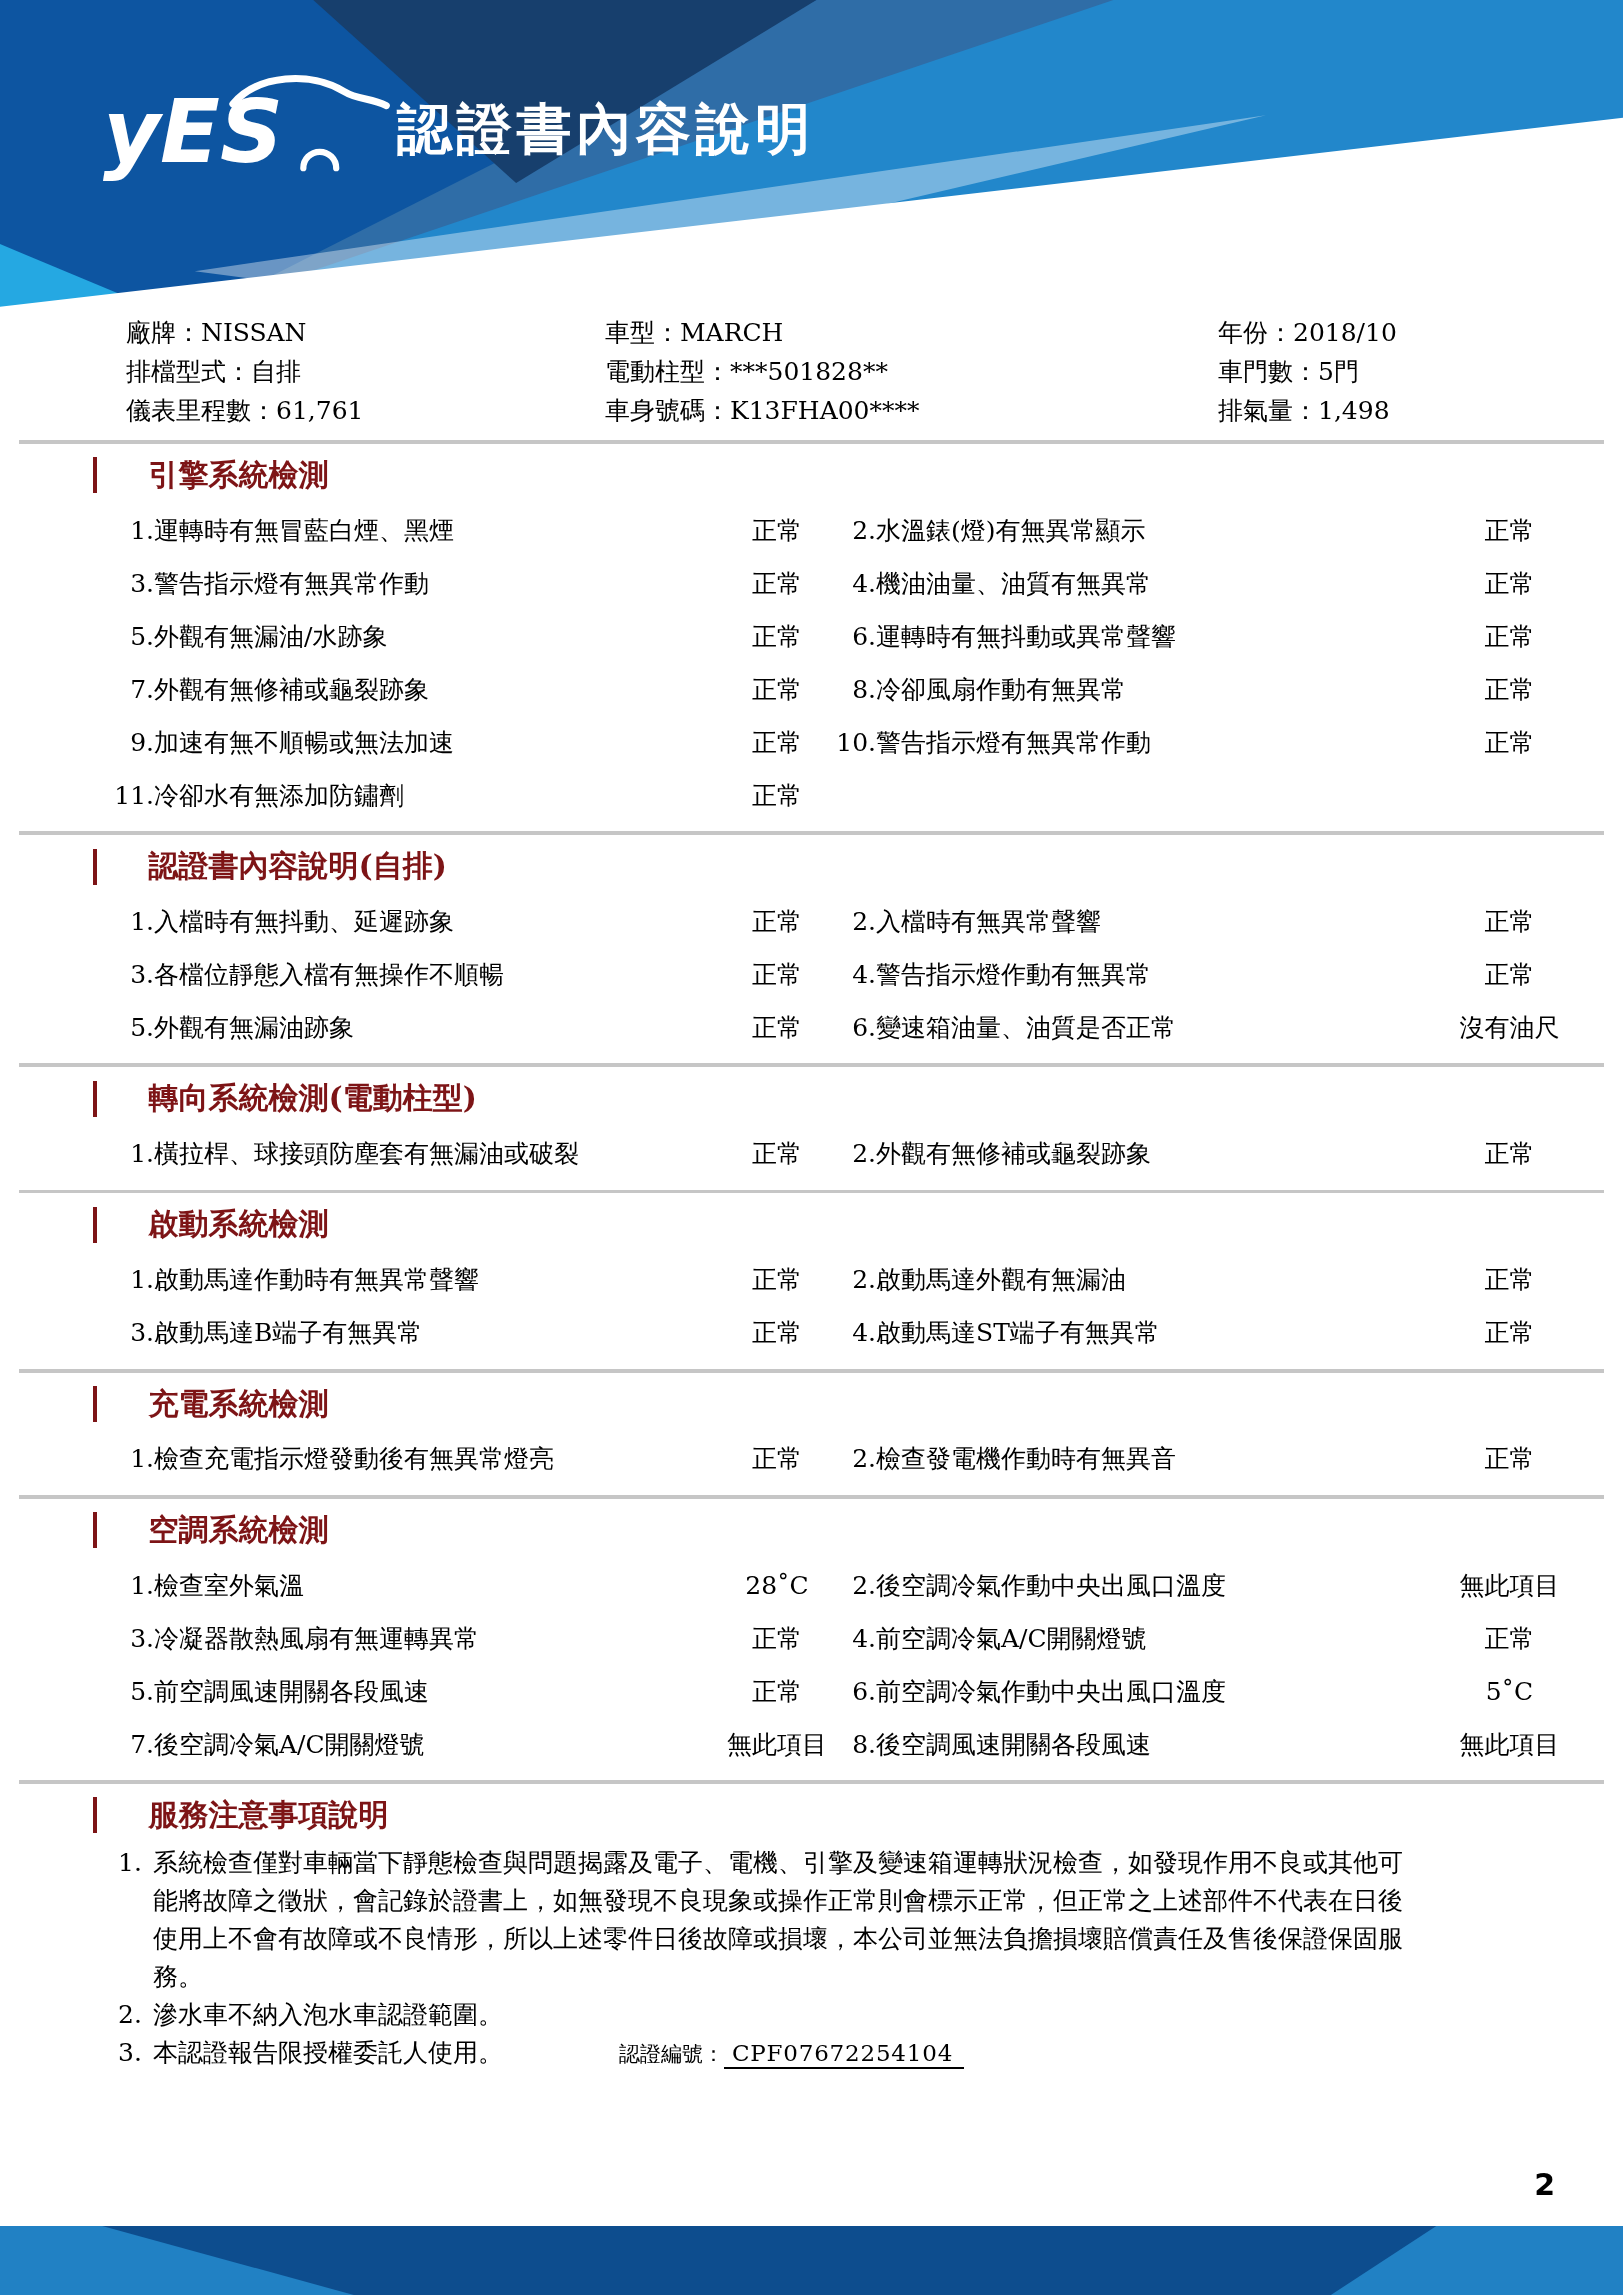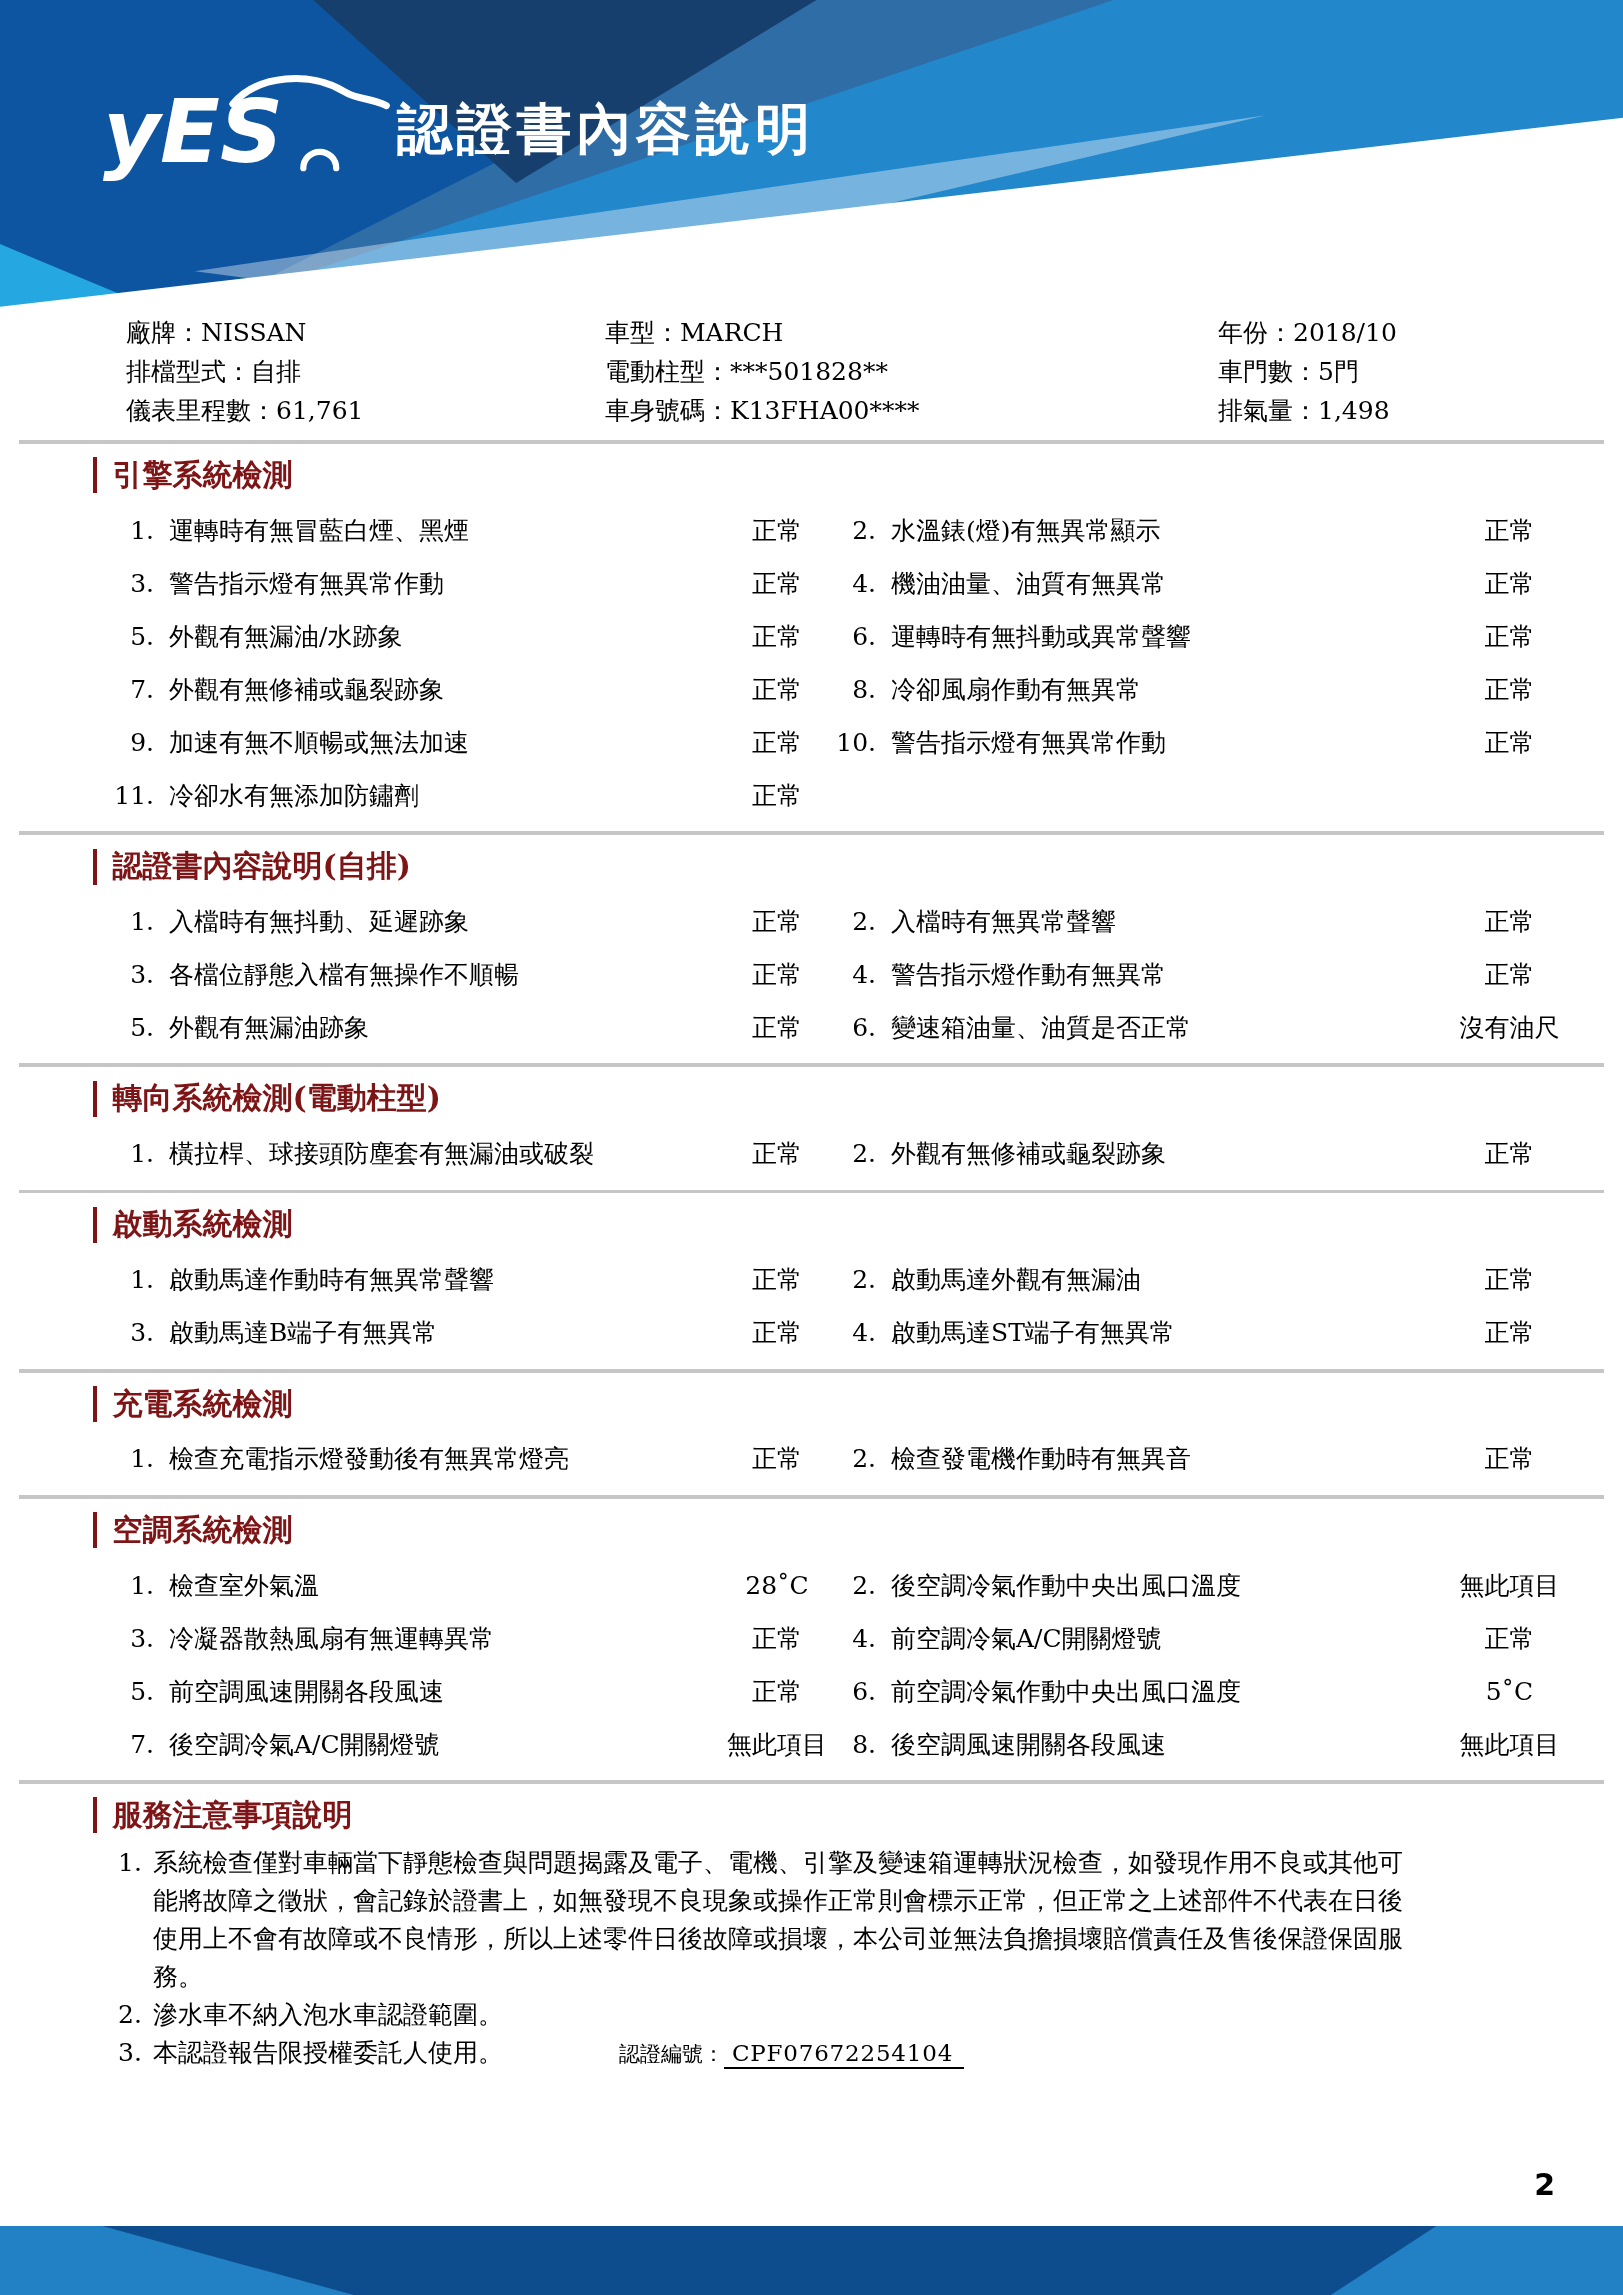--- a/index.html
+++ b/index.html
@@ -21,30 +21,30 @@
   
   .info{position:absolute;top:316px;left:126px;right:31px;font-size:25px;}
   .info-row{display:flex;height:39px;align-items:flex-start;}
   .info-cell{white-space:nowrap;}
   .info-cell.col0{width:479px;}
   .info-cell.col1{width:613px;}
   .info-cell.col2{flex:1;}
   
   .main{position:absolute;top:440px;left:0;width:100%;}
   .divider{height:3.9px;background:#c6c6c6;margin:0 19px;}
-  .sec-head{display:flex;align-items:center;margin:11px 0 7.9px 93px;}
+  .sec-head{display:flex;align-items:center;margin:11px 0 7.9px 93px;gap:36px;}
   .sec-bar{width:3.9px;height:36px;background:#7d1416;margin-right:15.7px;flex:none;}
   .sec-title{font-size:30px;font-weight:bold;color:#7d1416;}
   .rows{margin:7.9px 0 9.4px 0;}
   .irow{display:flex;height:53px;align-items:center;font-size:25px;}
   .icell{display:flex;align-items:center;}
   .icell.left{margin-left:110px;width:722px;}
   .icell.right{width:748px;}
   .inum{width:44px;text-align:right;flex:none;}
-  .itext{margin-left:15px;flex:1;white-space:nowrap;}
+  .itext{margin-left:0;flex:1;white-space:nowrap;}
   .ires{flex:none;text-align:center;}
   .left .ires{width:110px;}
   .right .ires{width:141px;}
   
   .nrow{display:flex;margin-left:118px;font-size:25px;line-height:38px;align-items:baseline;}
   .nnum{width:35px;flex:none;}
   .ntext{max-width:1257px;}
   .cert{margin-left:116px;white-space:nowrap;font-size:21px;}
   .cert-value{border-bottom:2.4px solid #000;padding:0 11px 1.6px 7.9px;font-size:23px;letter-spacing:0.8px;}
   

